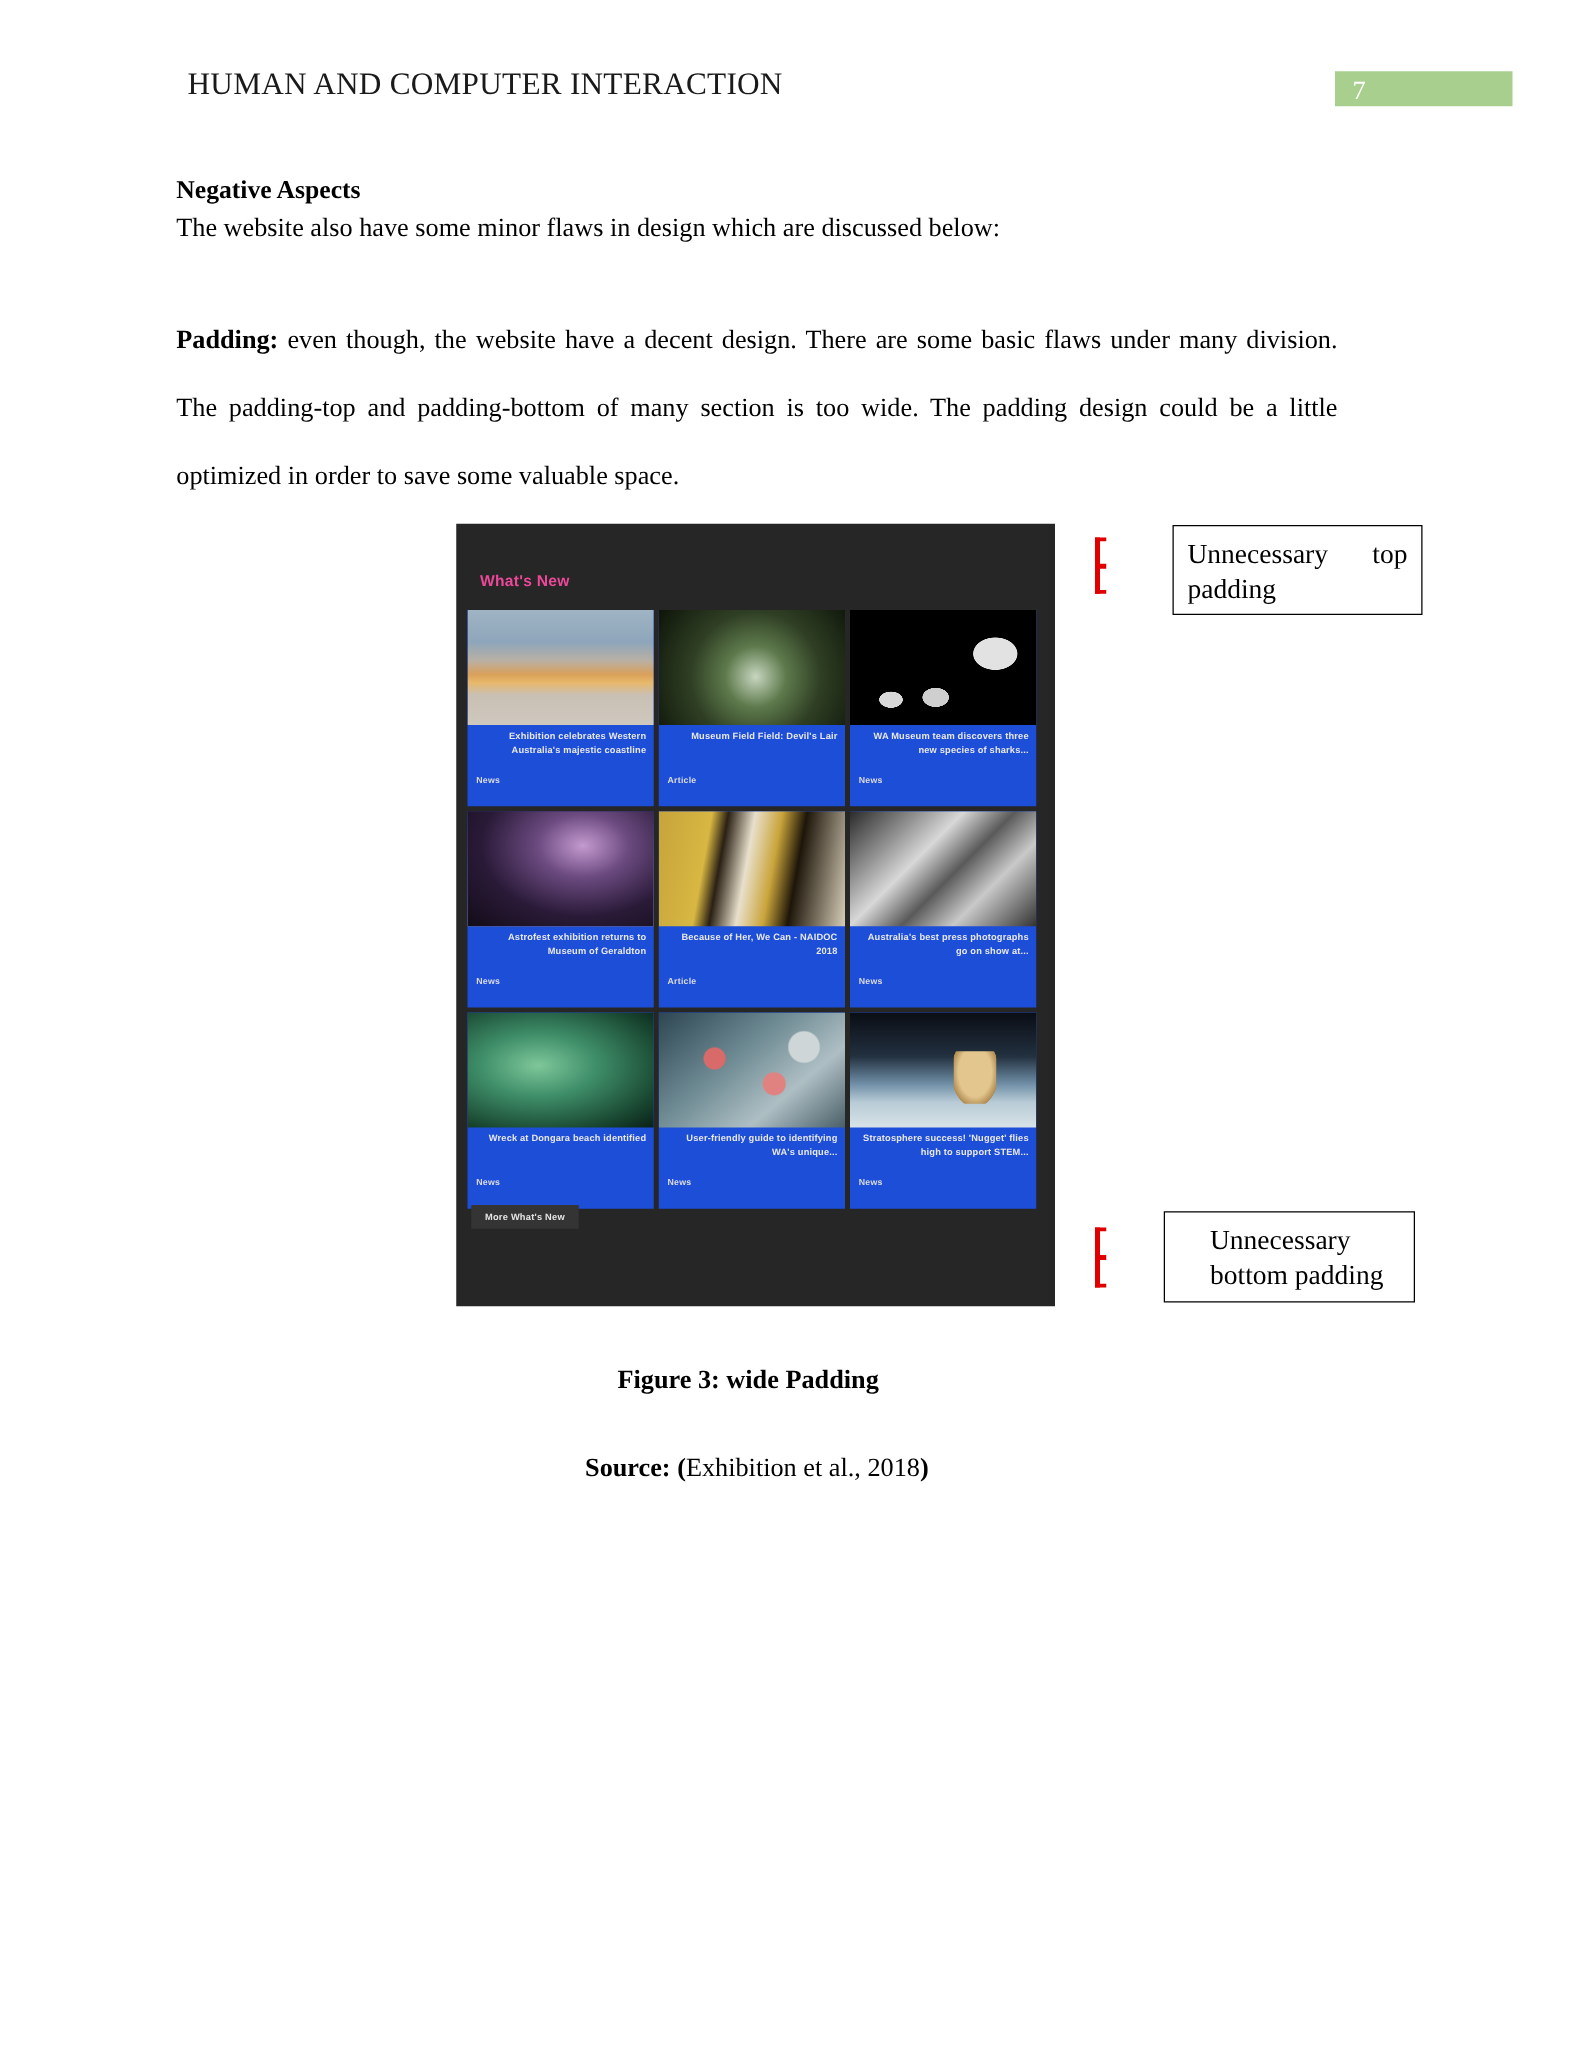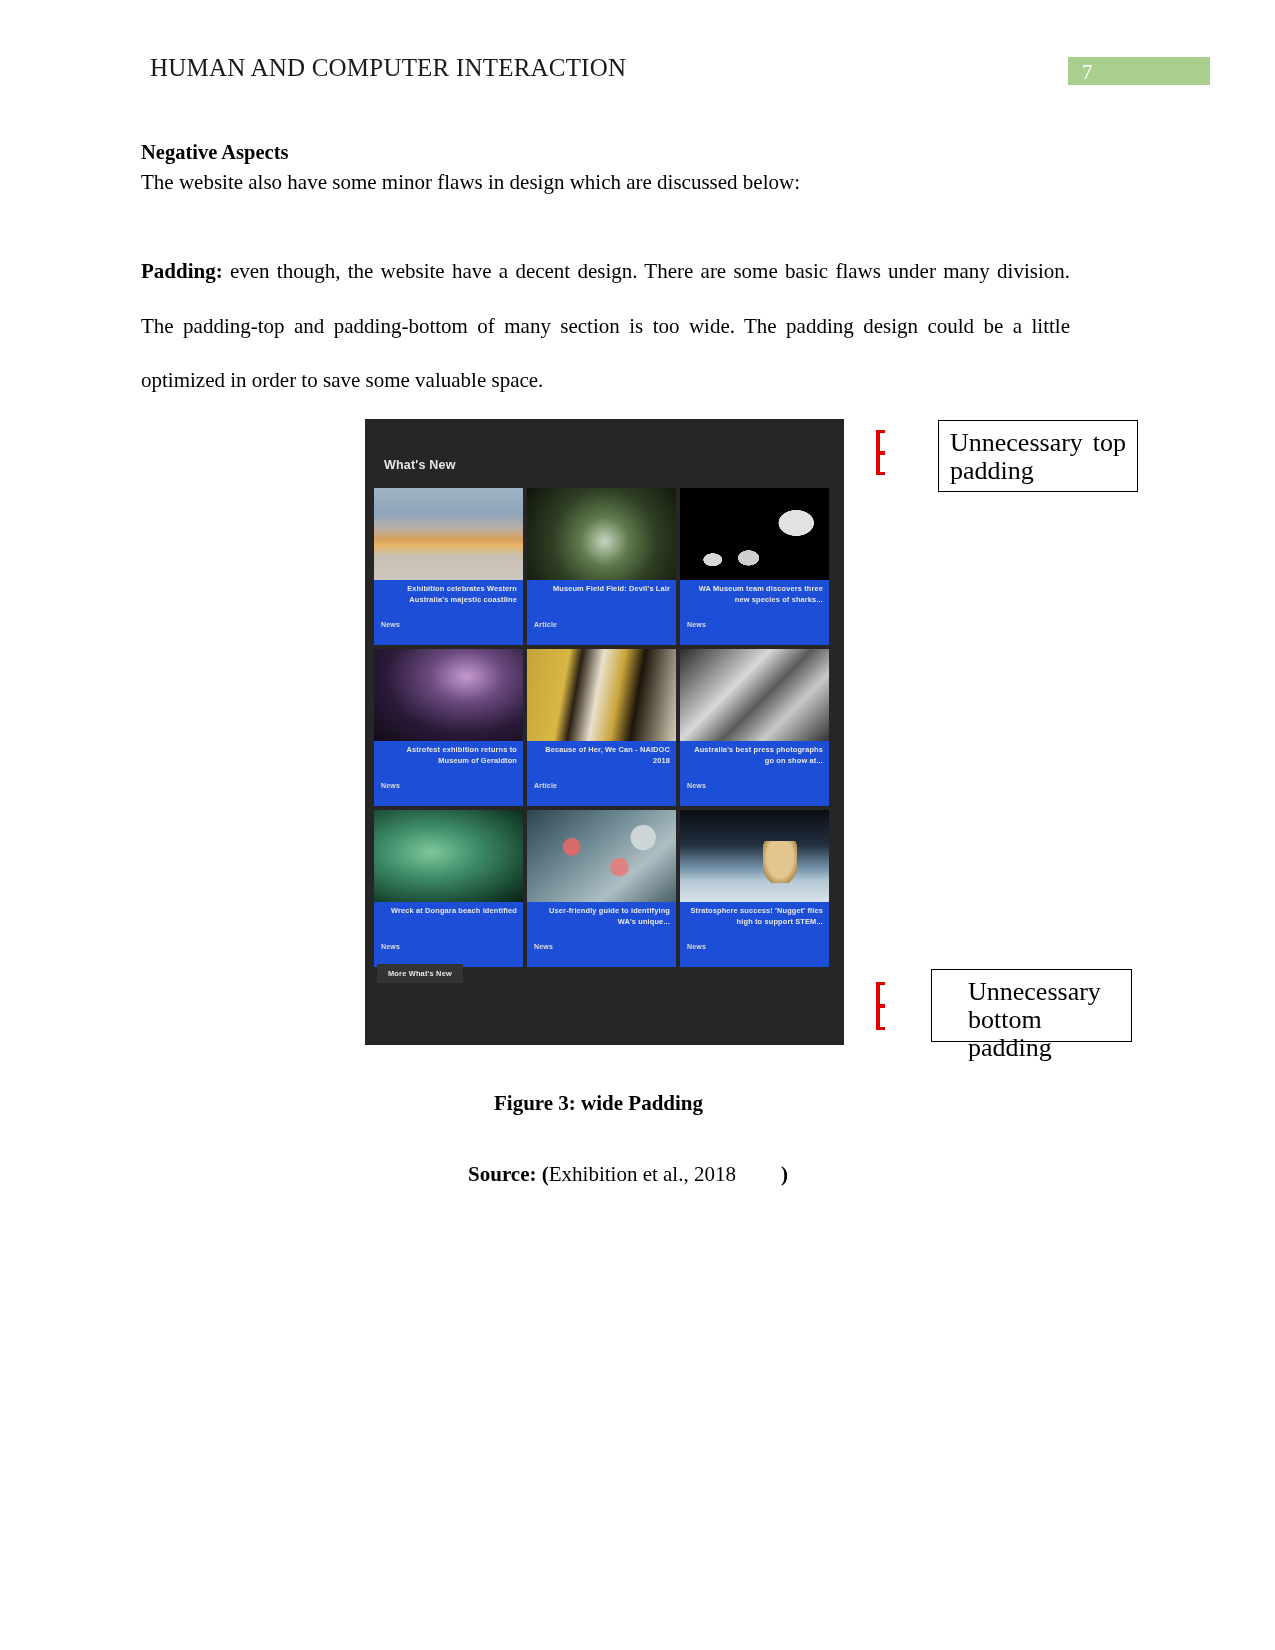--- a/index.html
+++ b/index.html
@@ -95,21 +95,21 @@
     width: 479px;
     height: 626px;
     background: #262626;
     pointer-events: auto;
     overflow: hidden;
   }
   .ss-title {
     position: absolute;
     left: 19px;
     top: 39px;
-    color: #e5e5e5;
+    color: #ec4899;
     font-family: "Liberation Sans", "DejaVu Sans", sans-serif;
     font-size: 12.5px;
     font-weight: bold;
     letter-spacing: 0.2px;
   }
   .ss-grid {
     position: absolute;
     left: 7px;
     top: 69px;
     width: 465px;
@@ -238,21 +238,21 @@
   }
   .brace-top    { left: 876px; top: 430px; height: 45px; }
   .brace-bottom { left: 876px; top: 982px; height: 48px; }
 
   .callout {
     position: absolute;
     border: 1.4px solid #000000;
     background: #ffffff;
     box-sizing: border-box;
     pointer-events: auto;
-    font-size: 26px;
+    font-size: 22px;
     line-height: 28px;
     color: #000;
   }
   .callout .inner {
     padding: 8px 11px 9px 11px;
   }
   .callout-top {
     left: 938px;
     top: 420px;
     width: 200px;
@@ -282,21 +282,21 @@
   }
   .figure-source {
     position: absolute;
     left: 141px;
     top: 1159px;
     width: 929px;
     text-align: center;
     font-size: 21px;
     line-height: 30px;
   }
-  .figure-source .b { font-weight: bold; margin-left: 45px; }
+  .figure-source .b { font-weight: bold; }
 </style>
 </head>
 <body>
 
 <div class="page-header">
   <div class="header-title">HUMAN AND COMPUTER INTERACTION</div>
   <div class="page-number-badge">
     <span class="num">7</span>
   </div>
 </div>

